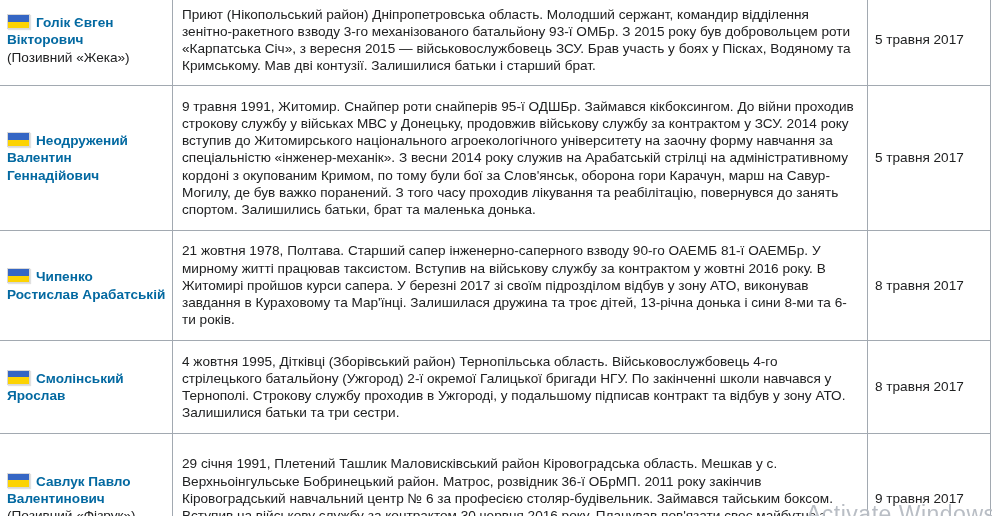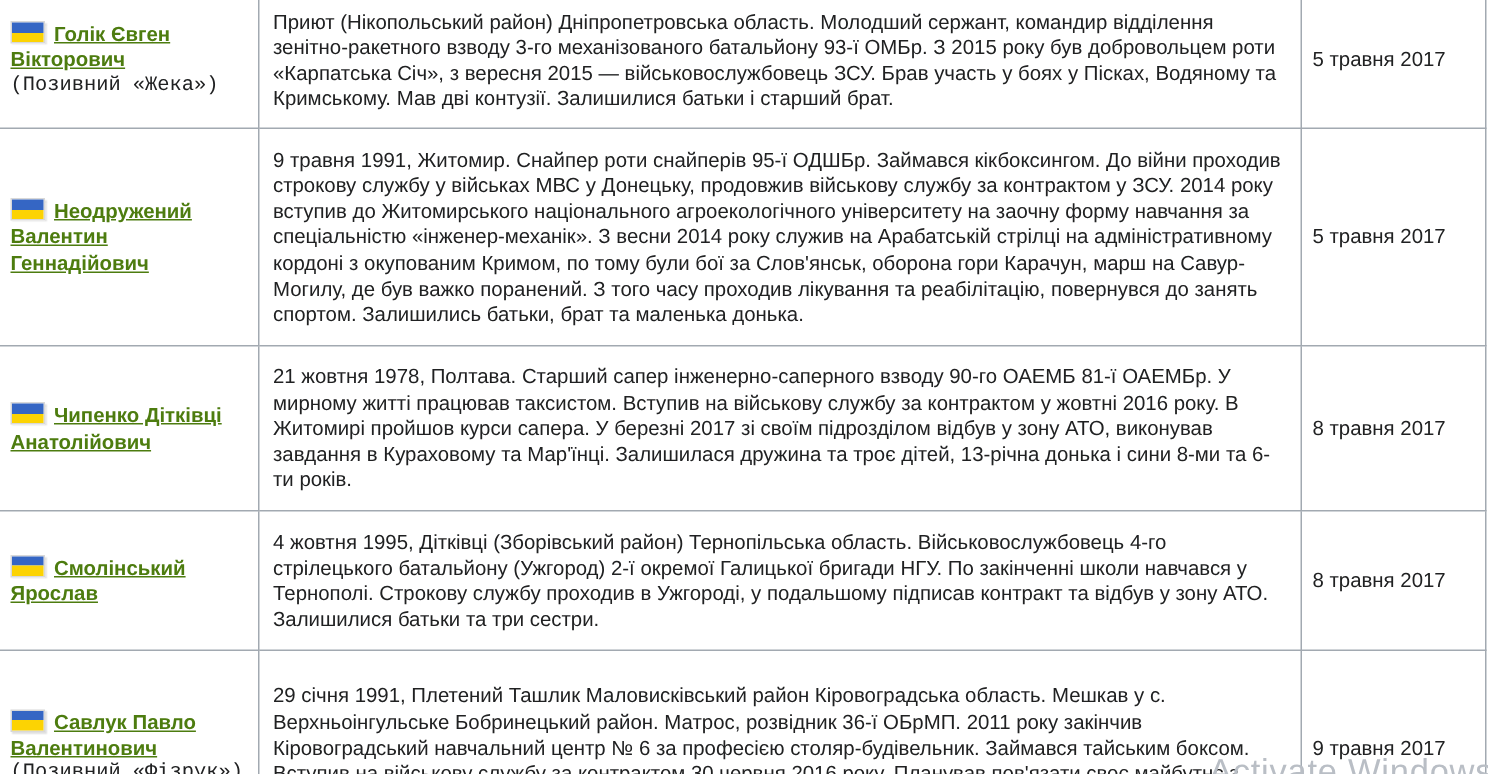--- a/index.html
+++ b/index.html
@@ -34,22 +34,22 @@
   tr.r1 { height: 91px; }
   tr.r2 { height: 145px; }
   tr.r3 { height: 110px; }
   tr.r4 { height: 93px; }
   tr.r5 { height: 130px; }
 
   td.name-cell { padding: 5px 5px 5px 7px; }
   td.desc-cell { padding: 5px 9px; }
   td.date-cell { padding: 2px 4px 2px 7px; white-space: nowrap; }
 
-  .name-strong { font-weight: bold; color: #4d7c0f; text-decoration: underline; }
-  .callsign { font-weight: normal; font-family: Liberation Mono, monospace; }
+  .name-strong { font-weight: bold; color: #0369a1; }
+  .callsign { font-weight: normal; }
 
   .flag {
     display: inline-block;
     width: 23px;
     height: 15px;
     margin-right: 6px;
     vertical-align: -2px;
     border: 1px solid #d8d8d8;
     box-shadow: 1px 1px 1px rgba(0,0,0,0.12);
     line-height: 0;
@@ -89,21 +89,21 @@
       <tr class="r2">
         <td class="name-cell">
           <span class="flag"><span class="fb"></span><span class="fy"></span></span><span class="name-strong">Неодружений Валентин Геннадійович</span>
           <div class="callsign"></div>
         </td>
         <td class="desc-cell">9 травня 1991, Житомир. Снайпер роти снайперів 95-ї ОДШБр. Займався кікбоксингом. До війни проходив строкову службу у військах МВС у Донецьку, продовжив військову службу за контрактом у ЗСУ. 2014 року вступив до Житомирського національного агроекологічного університету на заочну форму навчання за спеціальністю «інженер-механік». З весни 2014 року служив на Арабатській стрілці на адміністративному кордоні з окупованим Кримом, по тому були бої за Слов'янськ, оборона гори Карачун, марш на Савур-Могилу, де був важко поранений. З того часу проходив лікування та реабілітацію, повернувся до занять спортом. Залишились батьки, брат та маленька донька.</td>
         <td class="date-cell">5 травня 2017</td>
       </tr>
       <tr class="r3">
         <td class="name-cell">
-          <span class="flag"><span class="fb"></span><span class="fy"></span></span><span class="name-strong">Чипенко Дітківці Анатолійович</span>
+          <span class="flag"><span class="fb"></span><span class="fy"></span></span><span class="name-strong">Чипенко Ростислав Арабатській</span>
           <div class="callsign"></div>
         </td>
         <td class="desc-cell">21 жовтня 1978, Полтава. Старший сапер інженерно-саперного взводу 90-го ОАЕМБ 81-ї ОАЕМБр. У мирному житті працював таксистом. Вступив на військову службу за контрактом у жовтні 2016 року. В Житомирі пройшов курси сапера. У березні 2017 зі своїм підрозділом відбув у зону АТО, виконував завдання в Кураховому та Мар'їнці. Залишилася дружина та троє дітей, 13-річна донька і сини 8-ми та 6-ти років.</td>
         <td class="date-cell">8 травня 2017</td>
       </tr>
       <tr class="r4">
         <td class="name-cell">
           <span class="flag"><span class="fb"></span><span class="fy"></span></span><span class="name-strong">Смолінський Ярослав</span>
           <div class="callsign"></div>
         </td>

